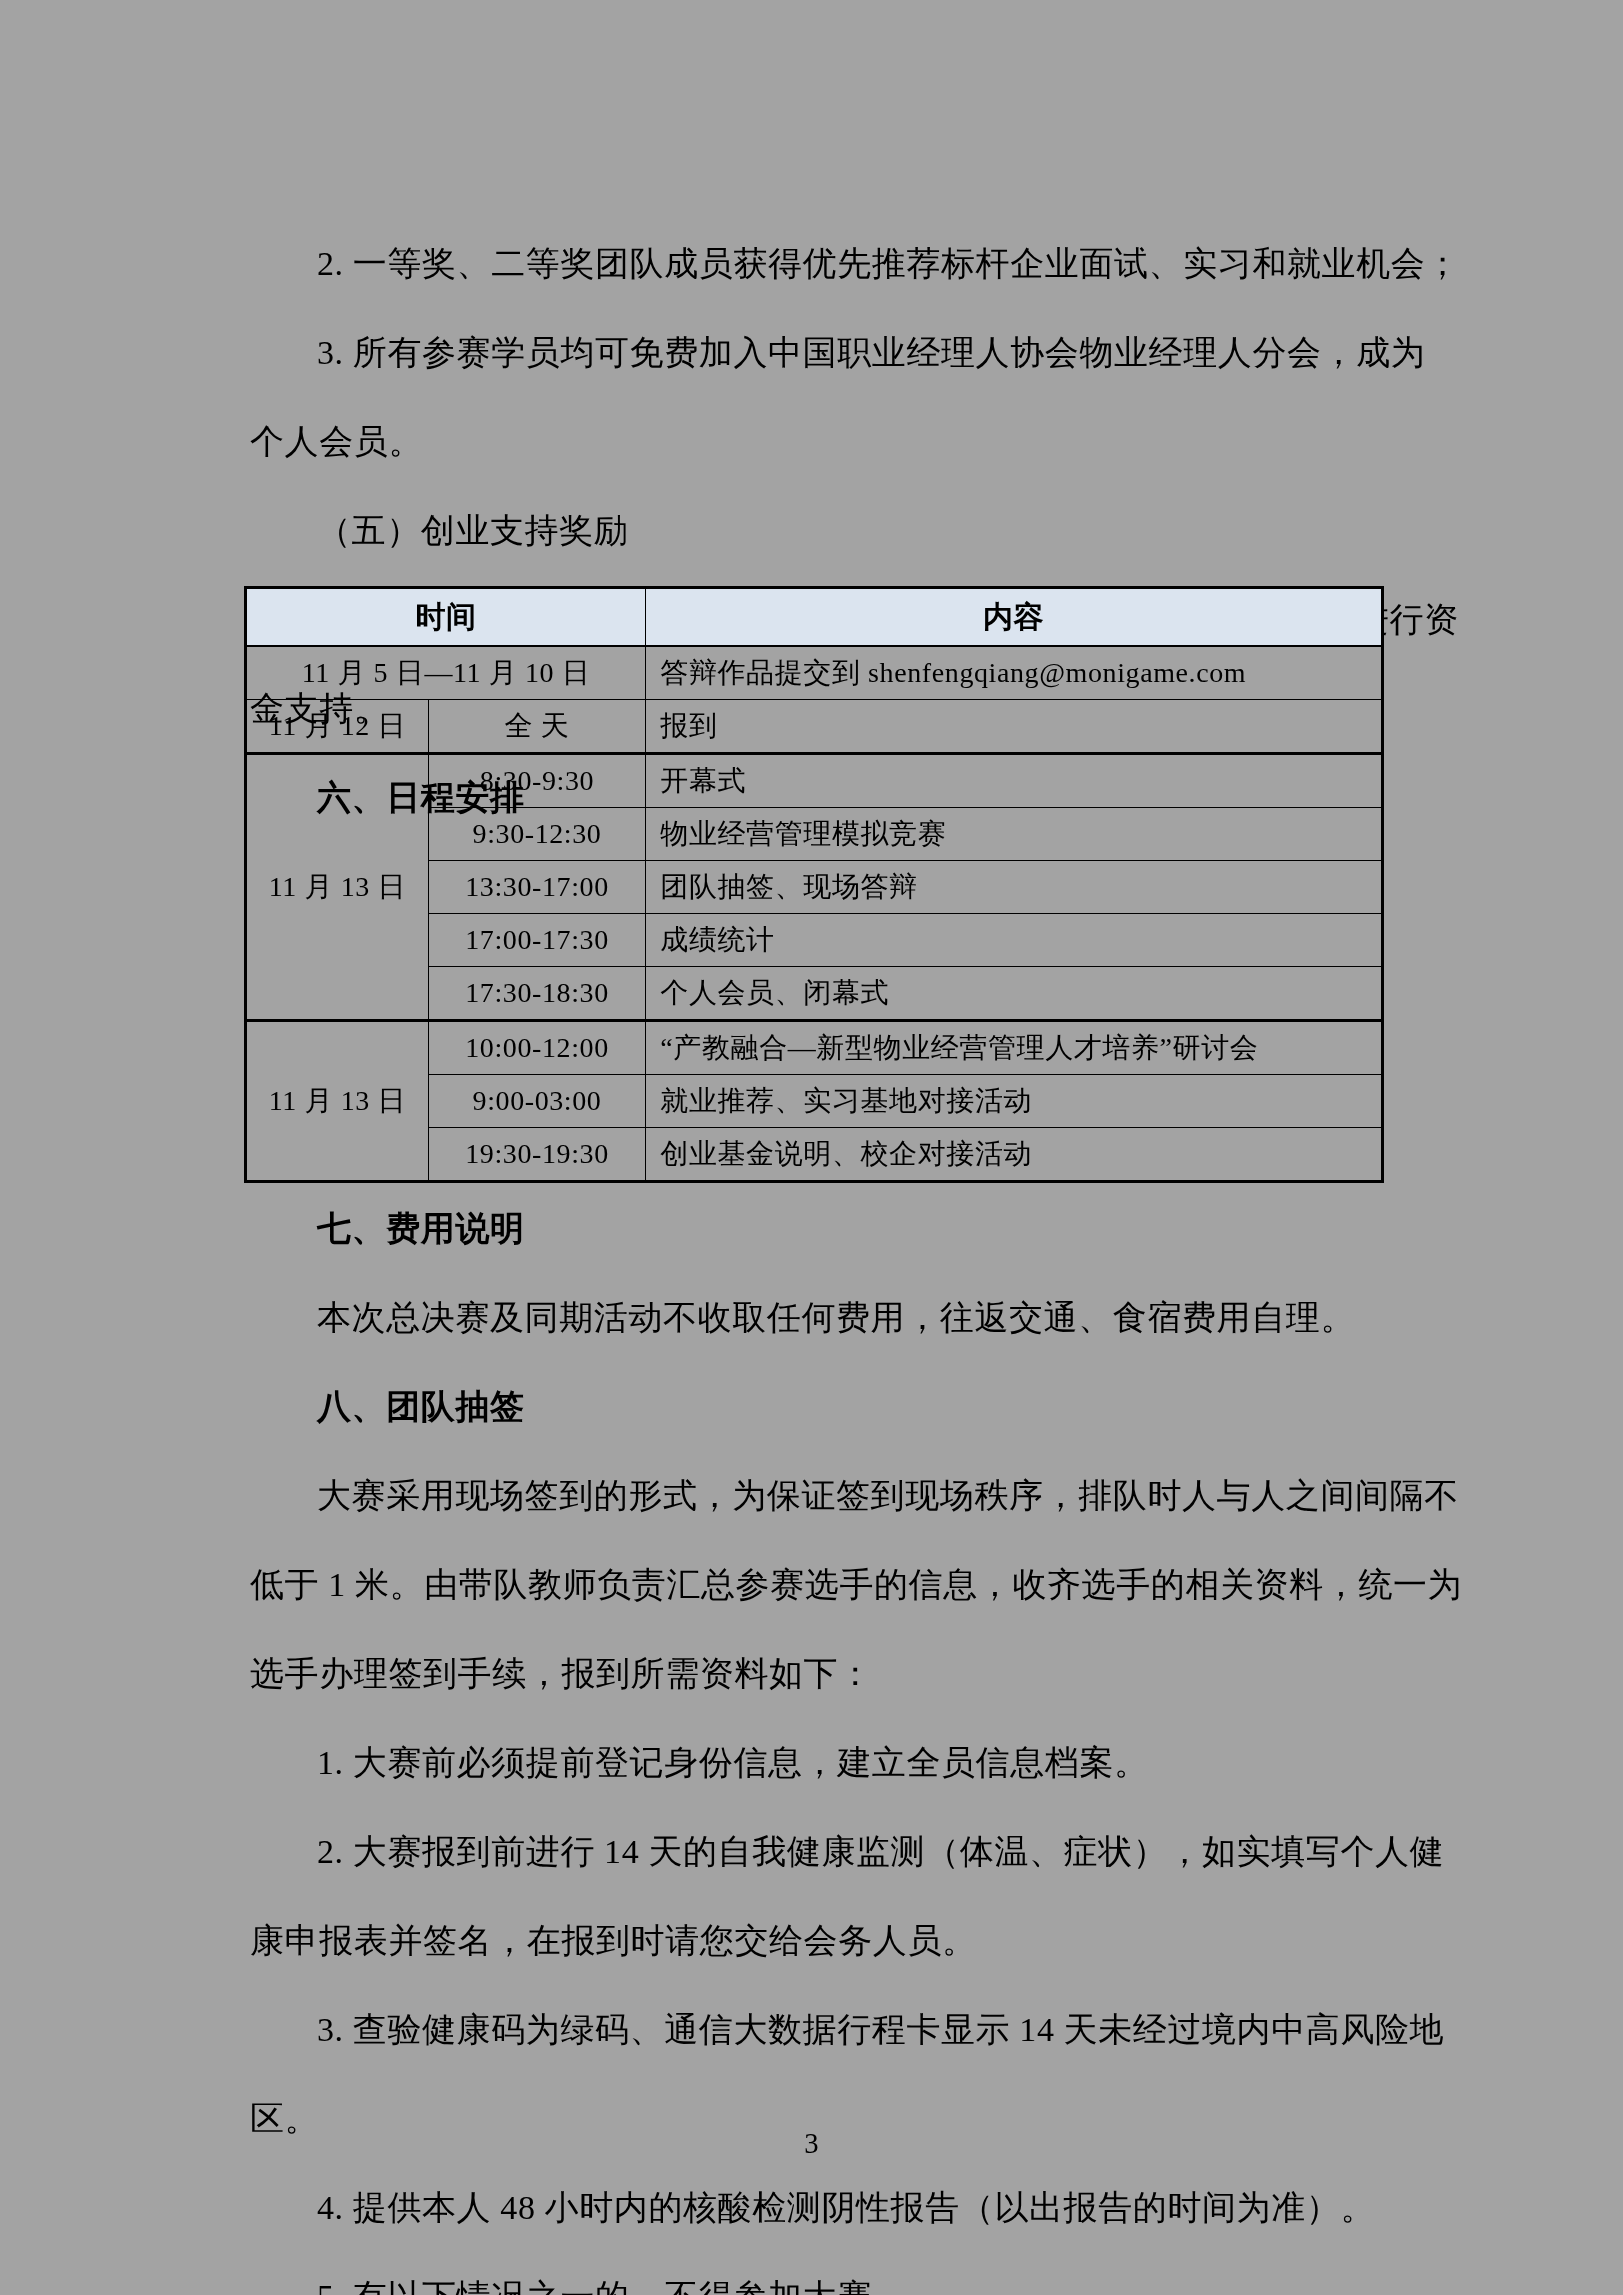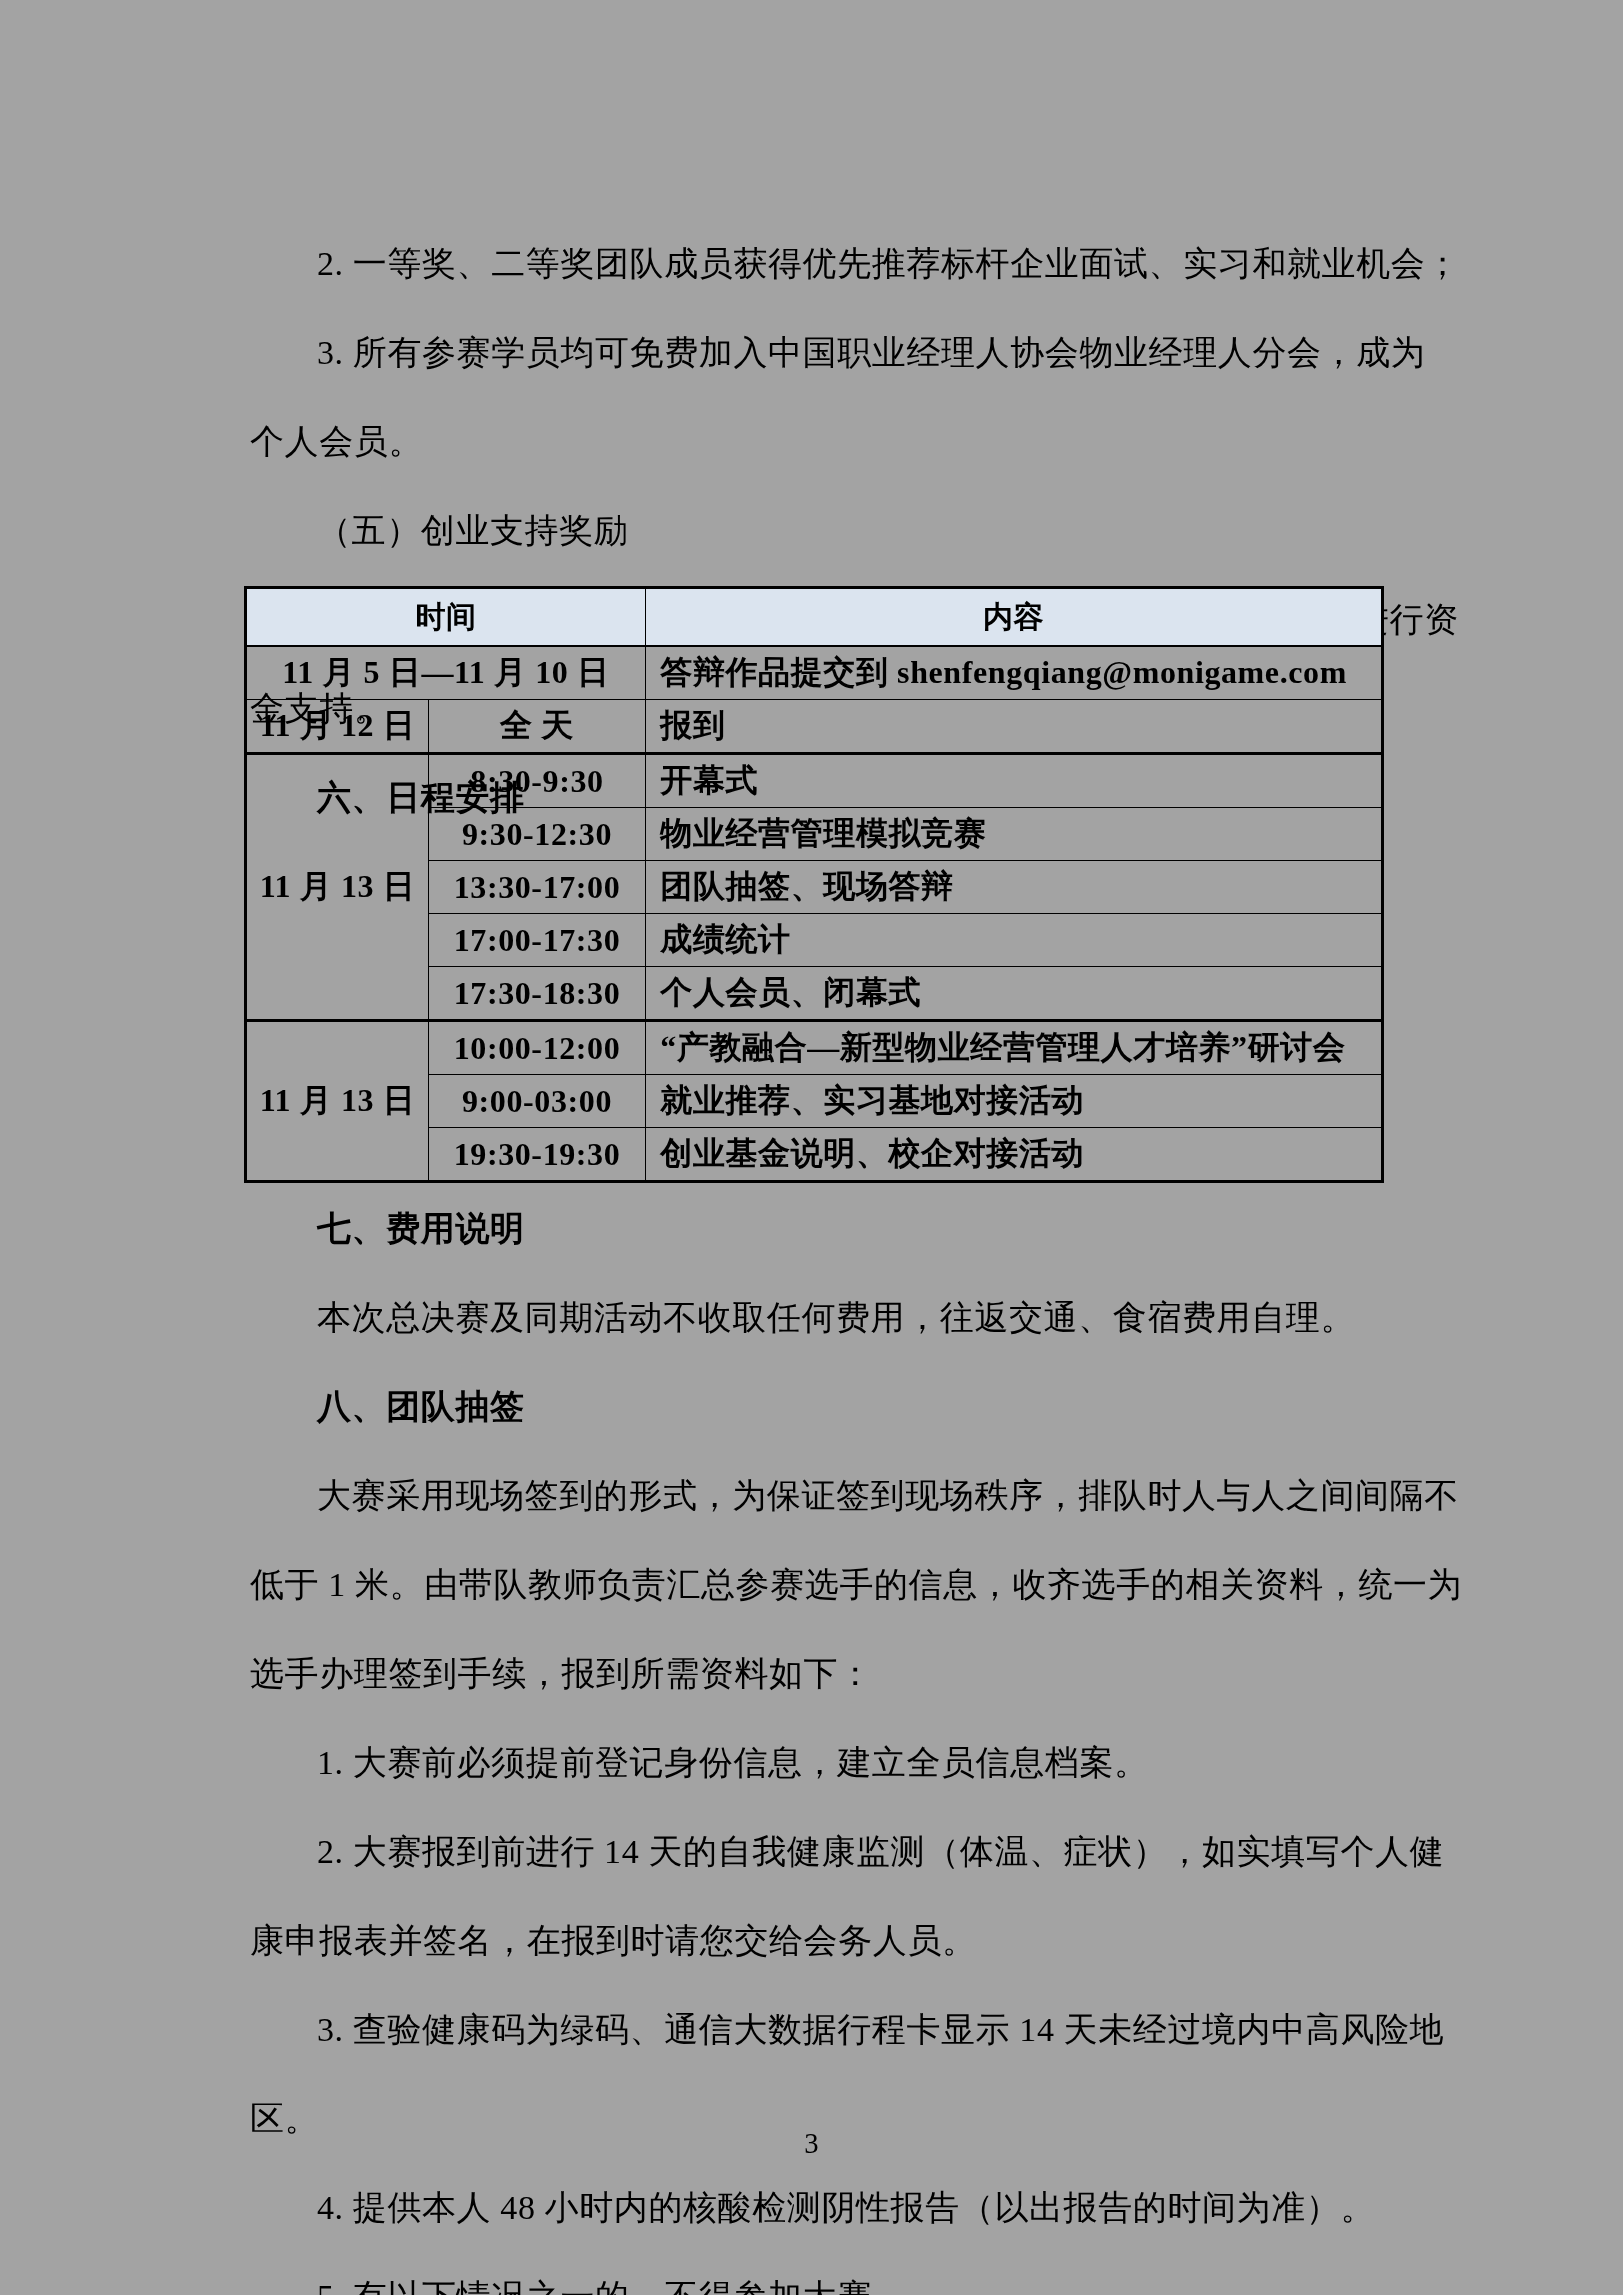--- a/index.html
+++ b/index.html
@@ -37,29 +37,28 @@
     position: absolute;
     left: 244px;
     top: 586px;
     width: 1137px;
     border-collapse: collapse;
     table-layout: fixed;
     border: 3.2px solid #000000;
   }
   table.schedule td {
     border: 1.9px solid #000000;
-    font-size: 32px;
+    font-size: 28px;
     text-align: center;
     vertical-align: middle;
     height: 52px;
     padding: 0;
     letter-spacing: 0.6px;
     white-space: nowrap;
     overflow: hidden;
-    font-weight: bold;
   }
   table.schedule tr.hdr td {
     background: #dbe4ef;
     font-weight: bold;
     font-size: 30px;
     height: 56px;
     border-bottom: 2.6px solid #000000;
   }
   table.schedule td.content {
     text-align: left;

